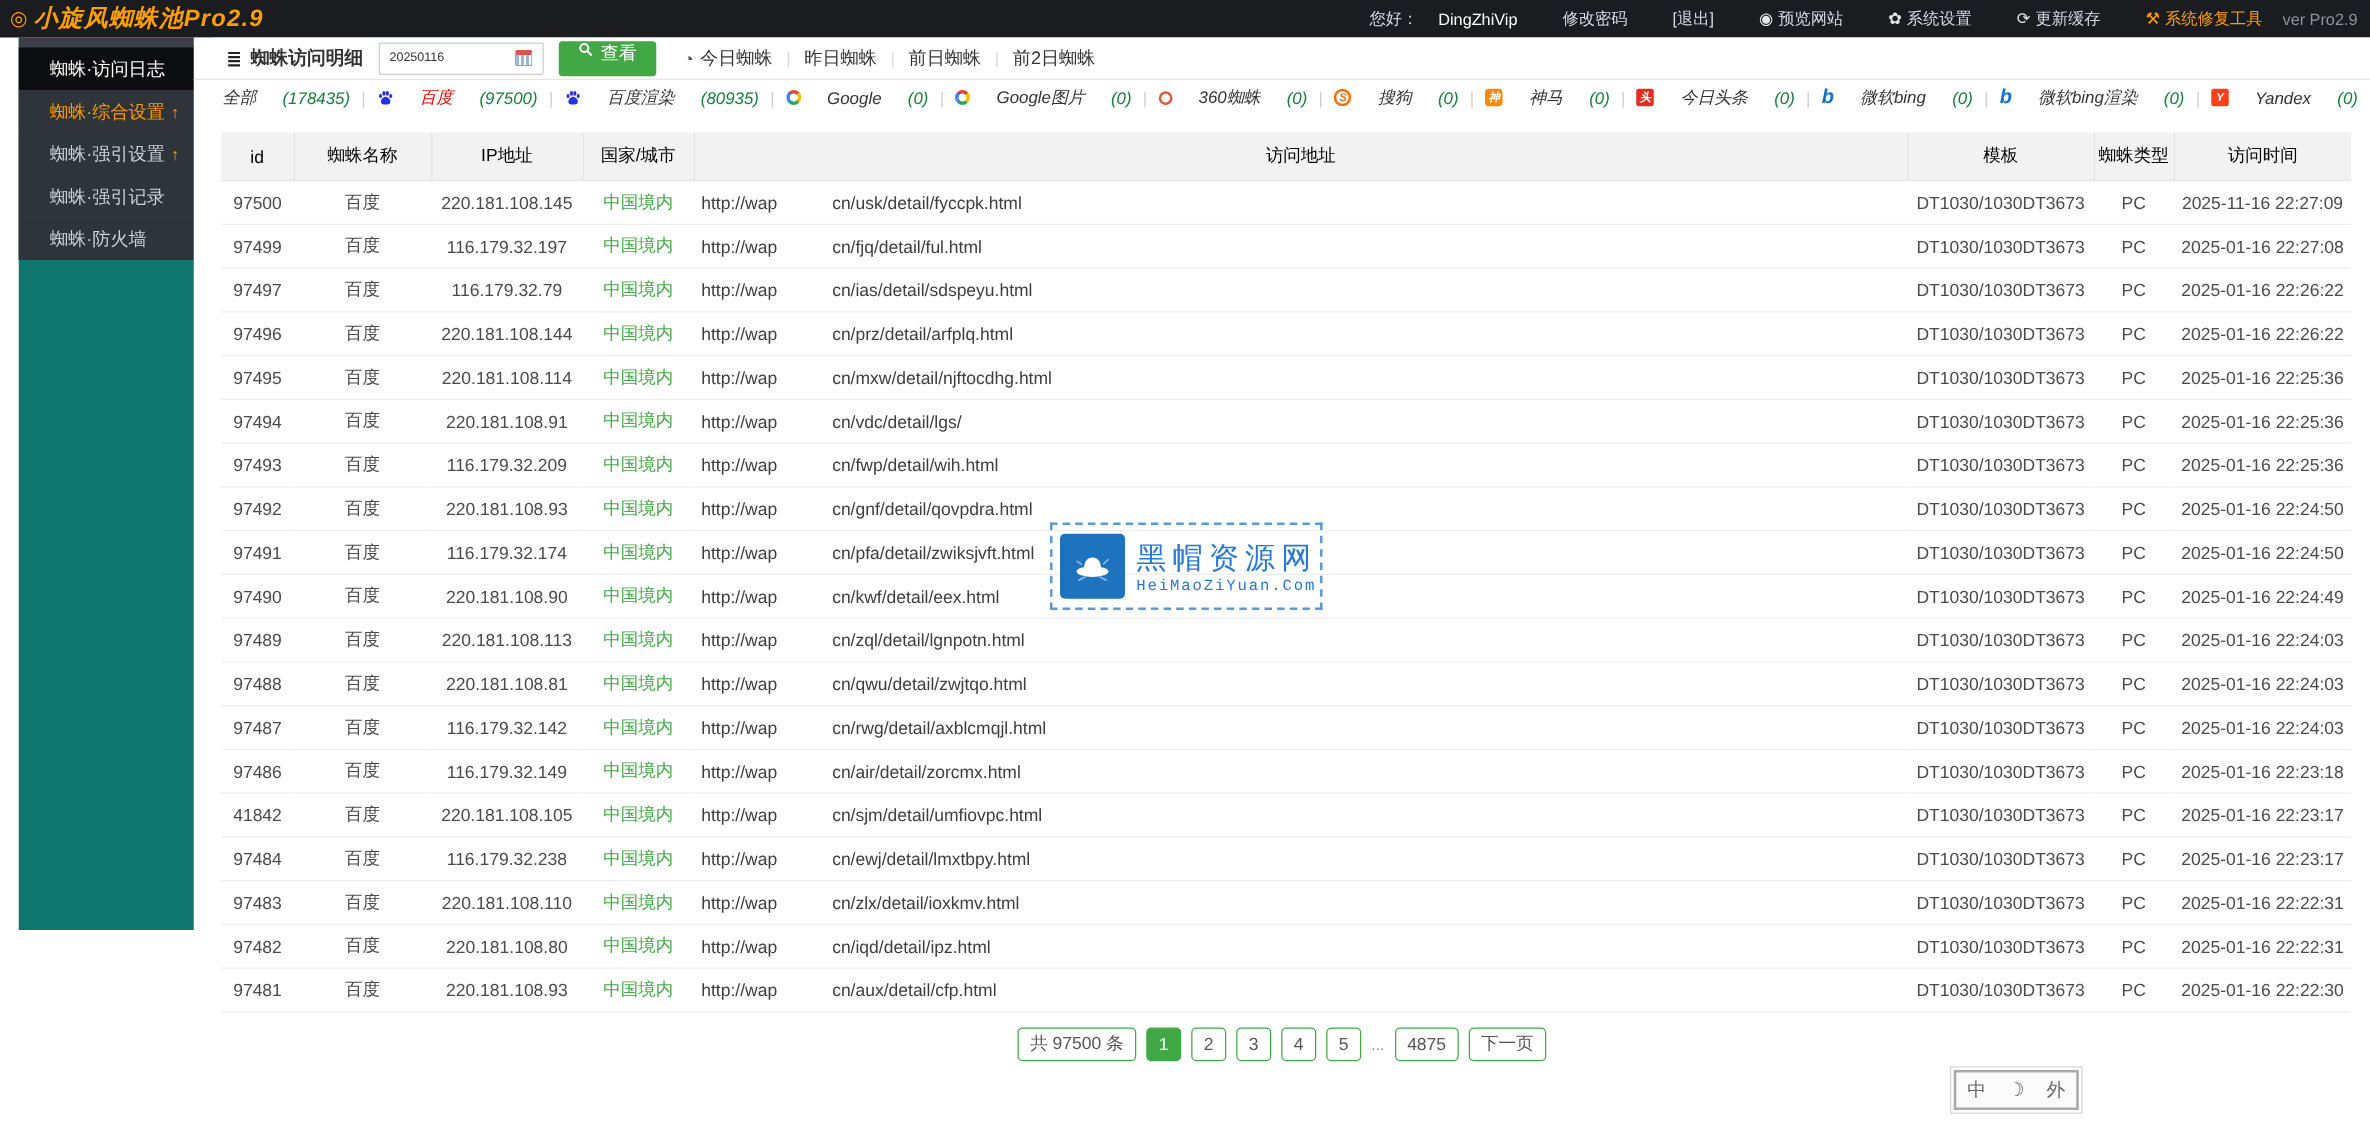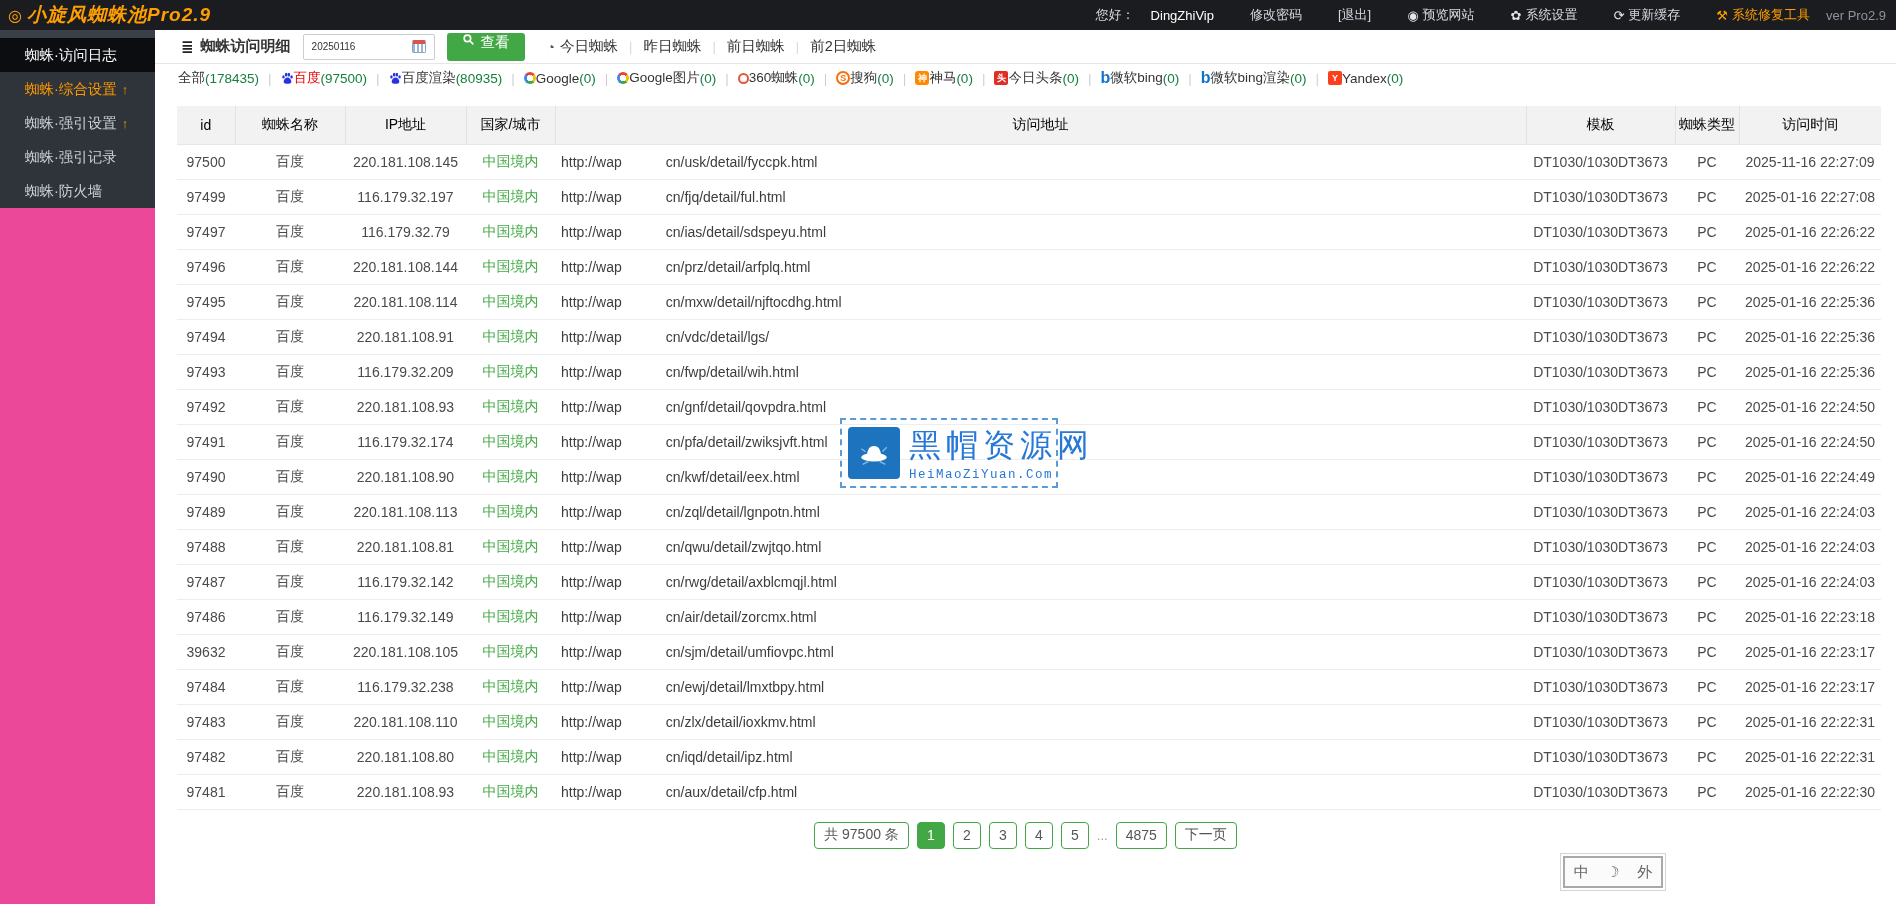--- a/index.html
+++ b/index.html
@@ -14,21 +14,21 @@
   .logo .lg-ic { font-style:normal; font-size:16px; }
   .top-right { display:flex; align-items:center; gap:16px; font-size:13px; color:#d6dadf; }
   .top-right .t-item { display:flex; align-items:center; gap:4px; cursor:pointer;margin-left:20px; }
   .t-ic { font-size:13px; color:#e4e7ea; }
   .t-orange { color:#ff9e01; }
   .t-orange .t-ic { color:#ff9e01; }
   .t-ver { color:#8d939a;text-align:center; }
   .t-user { color:#ffffff; }
 
   
-  .sidebar { position:absolute; left:0; top:30px; width:155px; height:874px; background:#ec4899;
+  .sidebar { position:absolute; left:15px; top:30px; width:155px; height:714px; background:#0f766e;
     display:flex; flex-direction:column; }
   .menu { background:#3a3f48; padding-top:8px; }
   .side-item { display:flex; align-items:center; cursor:pointer; color:#bfc6cd; font-size:15px; }
   .side-item.main { height:45px; padding-left:24px; }
   .side-item.sub  { height:34px; padding-left:25px; background:#2f333a; font-size:14.5px; color:#ccd1d7; }
   .side-item.sub.active { background:#0c0d10; color:#ffffff; }
   .side-item.sub.hl { color:#ff9900; }
   .s-icon { width:22px; color:#8b929b; font-size:14px; font-style:normal; }
   .s-icon.green { color:#3fae49; }
   .s-label { white-space:nowrap; }
@@ -52,21 +52,21 @@
     display:flex; gap:6px; padding:0 15px; font-size:14.5px; cursor:pointer;
     font-family:inherit; }
   .day-tabs { display:flex; align-items:center; gap:11px; font-size:14.5px; color:#333; margin-left:10px; }
   .day-tab { display:flex; align-items:center; gap:5px; cursor:pointer; }
   .clock-ic { color:#555; font-size:14px; }
   .tab-sep { color:#d8d8d8; font-size:13px; }
 
   
   .filterbar { height:28px; display:flex; align-items:center; padding-left:23px; gap:9px;
     font-size:13.5px; color:#333; white-space:nowrap; }
-  .f-item { display:flex; align-items:center; gap:0; cursor:pointer; }
+  .f-item { display:flex; align-items:center; gap:21px; cursor:pointer;font-style:italic; }
   .f-count { color:#15803d; }
   .f-item.active .f-label { color:#ee0000; }
   .f-sep { color:#cfcfcf; }
   .fi { display:inline-flex; align-items:center; justify-content:center; }
   .ring-g { width:12px; height:12px; border-radius:50%;
     background:radial-gradient(circle,#fff 0 3.2px,transparent 3.3px),
       conic-gradient(from -45deg,#ea4335 0 25%,#fbbc05 25% 50%,#34a853 50% 75%,#4285f4 75% 100%); }
   .ring-360 { width:11px; height:11px; border-radius:50%; border:2.5px solid #e05a3a; }
   .sogou-s { width:14px; height:14px; border-radius:50%; border:2px solid #fb6d08; color:#fb6d08;
     font-size:9px; font-weight:bold; display:flex; align-items:center; justify-content:center; }
@@ -97,21 +97,21 @@
   .pg-btn.active { background:#42a845; color:#fff; }
   .pg-ellipsis { color:#999; font-size:13px; }
 
   
   .watermark { position:absolute; left:840px; top:418px; width:218px; height:70px;
     border:2px dashed #5b9bd5; display:flex; align-items:center; padding:6px; gap:9px;
     background:transparent; }
   .wm-logo { width:52px; height:52px; background:#1e73be; border-radius:4px; flex:0 0 auto;
     display:flex; align-items:center; justify-content:center; }
   .wm-txt { display:flex; flex-direction:column; }
-  .wm-title { color:#2878d7; font-size:32px; letter-spacing:5px; white-space:nowrap; }
+  .wm-title { color:#2878d7; font-size:24px; letter-spacing:5px; white-space:nowrap; }
   .wm-sub { color:#2878d7; font-size:12.5px; letter-spacing:1.5px;
     font-family:"Liberation Mono","DejaVu Sans Mono",monospace; }
 
   
   .ime-bar { position:absolute; left:1563px; top:856px; width:100px; height:32px;
     border:2px solid #a9a9a9; outline:1px solid #d5d5d5; outline-offset:2px; background:#fbfbfb;
     display:flex; align-items:center; justify-content:space-around; color:#666; font-size:15px; }
   .ime-bar span { cursor:pointer; }
 </style>
 </head>
@@ -517,21 +517,21 @@
             <td>97486</td>
             <td>百度</td>
             <td>116.179.32.149</td>
             <td class="c-region">中国境内</td>
             <td class="c-url"><span>http://wap</span><span class="censor"></span><span>cn/air/detail/zorcmx.html</span></td>
             <td>DT1030/1030DT3673</td>
             <td>PC</td>
             <td>2025-01-16 22:23:18</td>
           </tr>
           <tr>
-            <td>39632</td>
+            <td>41842</td>
             <td>百度</td>
             <td>220.181.108.105</td>
             <td class="c-region">中国境内</td>
             <td class="c-url"><span>http://wap</span><span class="censor"></span><span>cn/sjm/detail/umfiovpc.html</span></td>
             <td>DT1030/1030DT3673</td>
             <td>PC</td>
             <td>2025-01-16 22:23:17</td>
           </tr>
           <tr>
             <td>97484</td>

